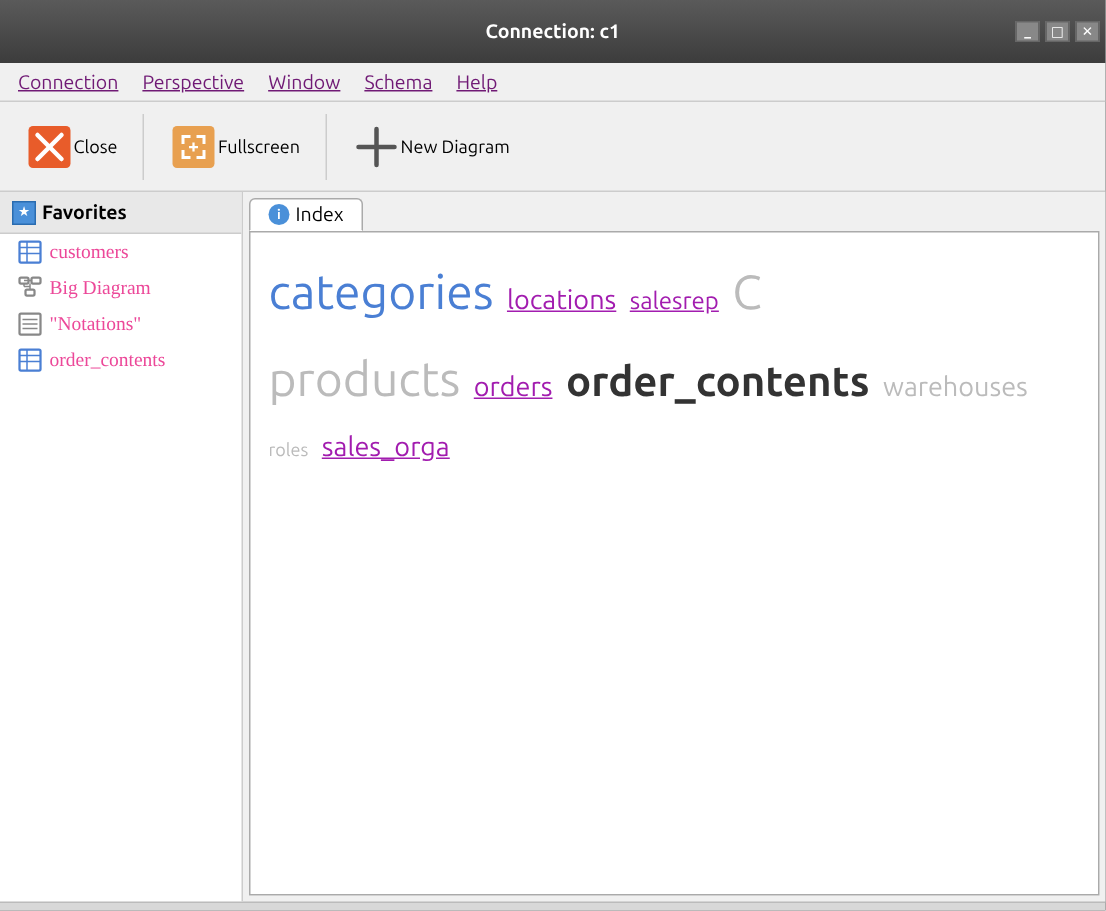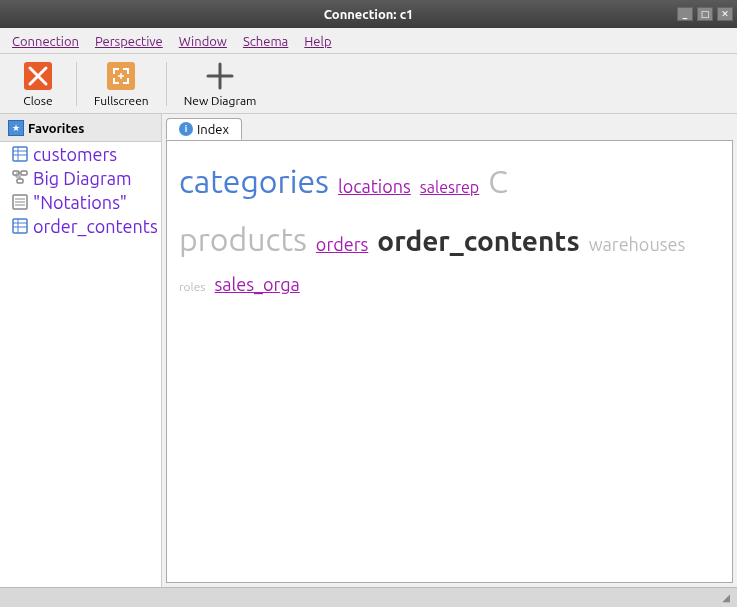--- a/index.html
+++ b/index.html
@@ -13,21 +13,21 @@
     }
 
     
     .title-bar {
       background: linear-gradient(to bottom, #5a5a5a, #3c3c3c);
       color: #fff;
       text-align: center;
       padding: 4px 0;
       font-size: 13px;
       font-weight: bold;
-      height: 28px;
+      height: 42px;
       display: flex;
       align-items: center;
       justify-content: center;
       position: relative;
     }
     .title-bar-controls {
       position: absolute;
       right: 4px;
       top: 50%;
       transform: translateY(-50%);
@@ -70,21 +70,21 @@
       background: #f0f0f0;
       display: flex;
       align-items: center;
       padding: 4px 8px;
       height: 60px;
       border-bottom: 1px solid #ccc;
       gap: 4px;
     }
     .toolbar-btn {
       display: flex;
-      flex-direction: column;
+      flex-direction: row;
       align-items: center;
       padding: 4px 8px;
       cursor: pointer;
       border: 1px solid transparent;
       border-radius: 3px;
       min-width: 60px;
     }
     .toolbar-btn-icon {
       width: 32px;
       height: 32px;
@@ -150,22 +150,23 @@
       cursor: pointer;
       gap: 5px;
       height: 24px;
     }
     .sidebar-item-icon {
       width: 16px;
       height: 16px;
       flex-shrink: 0;
     }
     .sidebar-item-label {
-      font-size: 18px;
-      color: #6d28d9;
+      font-size: 13px;
+      color: #ec4899;
+      font-family: Liberation Serif, serif;
     }
 
     
     .right-panel {
       flex: 1;
       display: flex;
       flex-direction: column;
       background: #f0f0f0;
       padding: 4px;
     }

